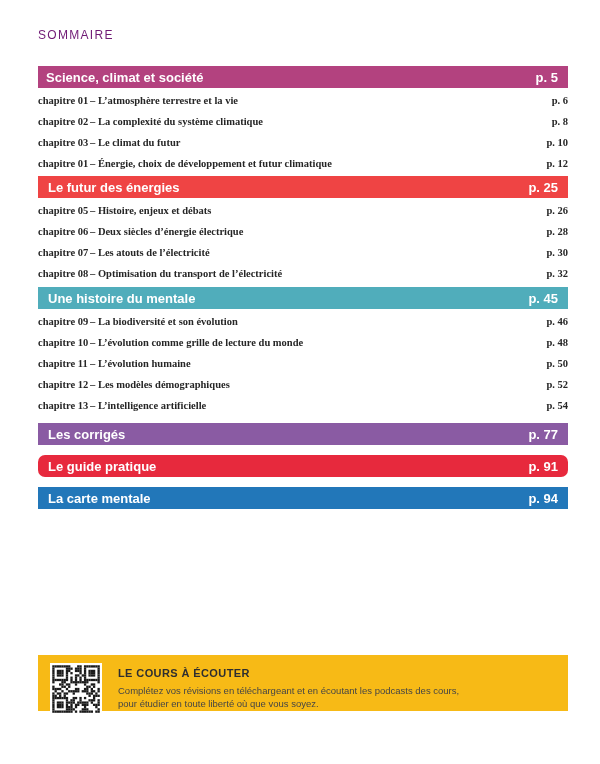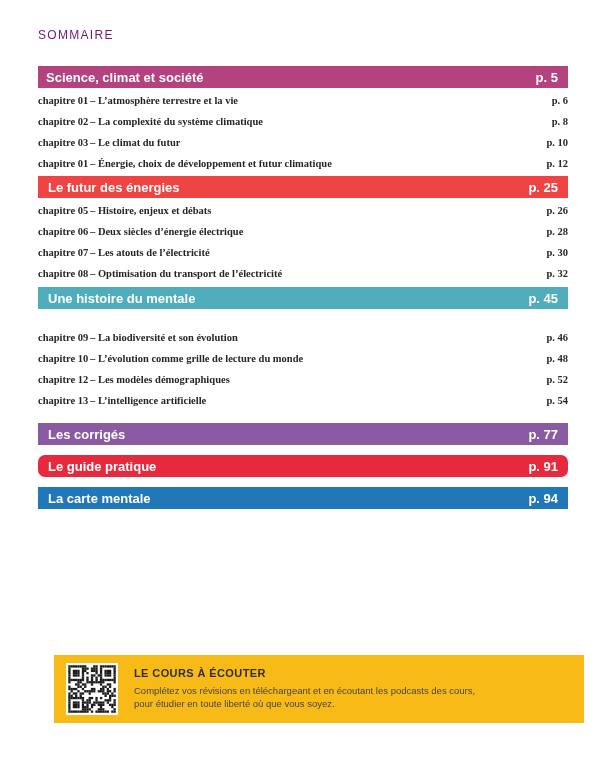--- a/index.html
+++ b/index.html
@@ -10,21 +10,21 @@
   .bar{position:absolute;left:38px;width:530px;height:22px;display:flex;
         justify-content:space-between;align-items:center;padding:0 10px;
         box-sizing:border-box;color:#ffffff;font-weight:bold;font-size:13px;
         font-family:"Liberation Sans",sans-serif;}
   .rows{position:absolute;left:38px;width:530px;}
   .row{height:21px;display:flex;align-items:center;white-space:nowrap;
         font-family:"Liberation Serif",serif;font-weight:bold;font-size:10.5px;color:#262626;}
   .row .num{width:52px;flex:none;}
   .row .ttl{flex:1;overflow:hidden;}
   .row .pg{text-align:right;flex:none;}
-  .footer{position:absolute;left:54px;top:655px;width:530px;height:68px;}
+  .footer{position:absolute;left:38px;top:655px;width:530px;height:56px;}
   .qr{position:absolute;left:12px;top:8px;width:52px;height:52px;background:#ffffff;}
   .f-text{position:absolute;left:80px;top:12px;}
   .f-title{font-weight:bold;font-size:11px;letter-spacing:0.4px;color:#2e2e30;margin-bottom:6px;}
   .f-body{font-size:9.5px;line-height:12.5px;color:#454545;}
 </style>
 </head>
 <body>
 
 <div class="page">
 
@@ -81,30 +81,35 @@
       <span class="num">chapitre 08</span>
       <span class="ttl">– Optimisation du transport de l’électricité</span>
       <span class="pg">p. 32</span>
     </div>
   </div>
 
   <div class="bar" style="top: 287px; background-color: rgb(80, 173, 187);">
     <span>Une histoire du mentale</span>
     <span>p. 45</span>
   </div>
-  <div class="rows" style="top:327px">
+  <div class="rows" style="top:311px">
     <div class="row">
       <span class="num">chapitre 09</span>
       <span class="ttl">– La biodiversité et son évolution</span>
       <span class="pg">p. 46</span>
     </div>
     <div class="row">
       <span class="num">chapitre 10</span>
       <span class="ttl">– L’évolution comme grille de lecture du monde</span>
       <span class="pg">p. 48</span>
+    </div>
+    <div class="row">
+      <span class="num">chapitre 11</span>
+      <span class="ttl">– L’évolution humaine</span>
+      <span class="pg">p. 50</span>
     </div>
     <div class="row">
       <span class="num">chapitre 12</span>
       <span class="ttl">– Les modèles démographiques</span>
       <span class="pg">p. 52</span>
     </div>
     <div class="row">
       <span class="num">chapitre 13</span>
       <span class="ttl">– L’intelligence artificielle</span>
       <span class="pg">p. 54</span>

